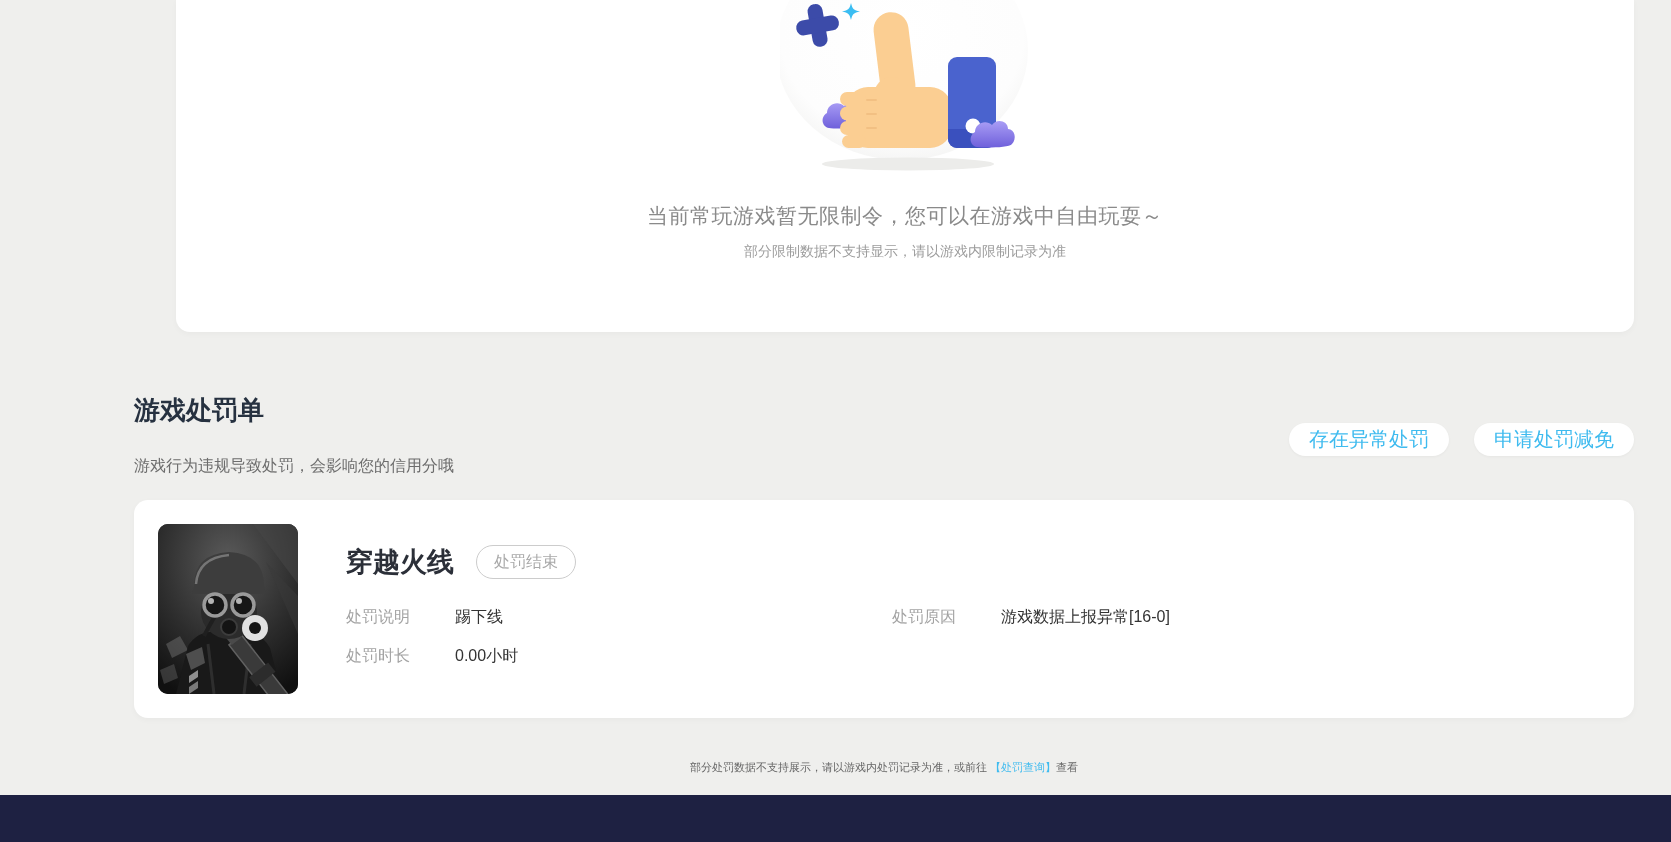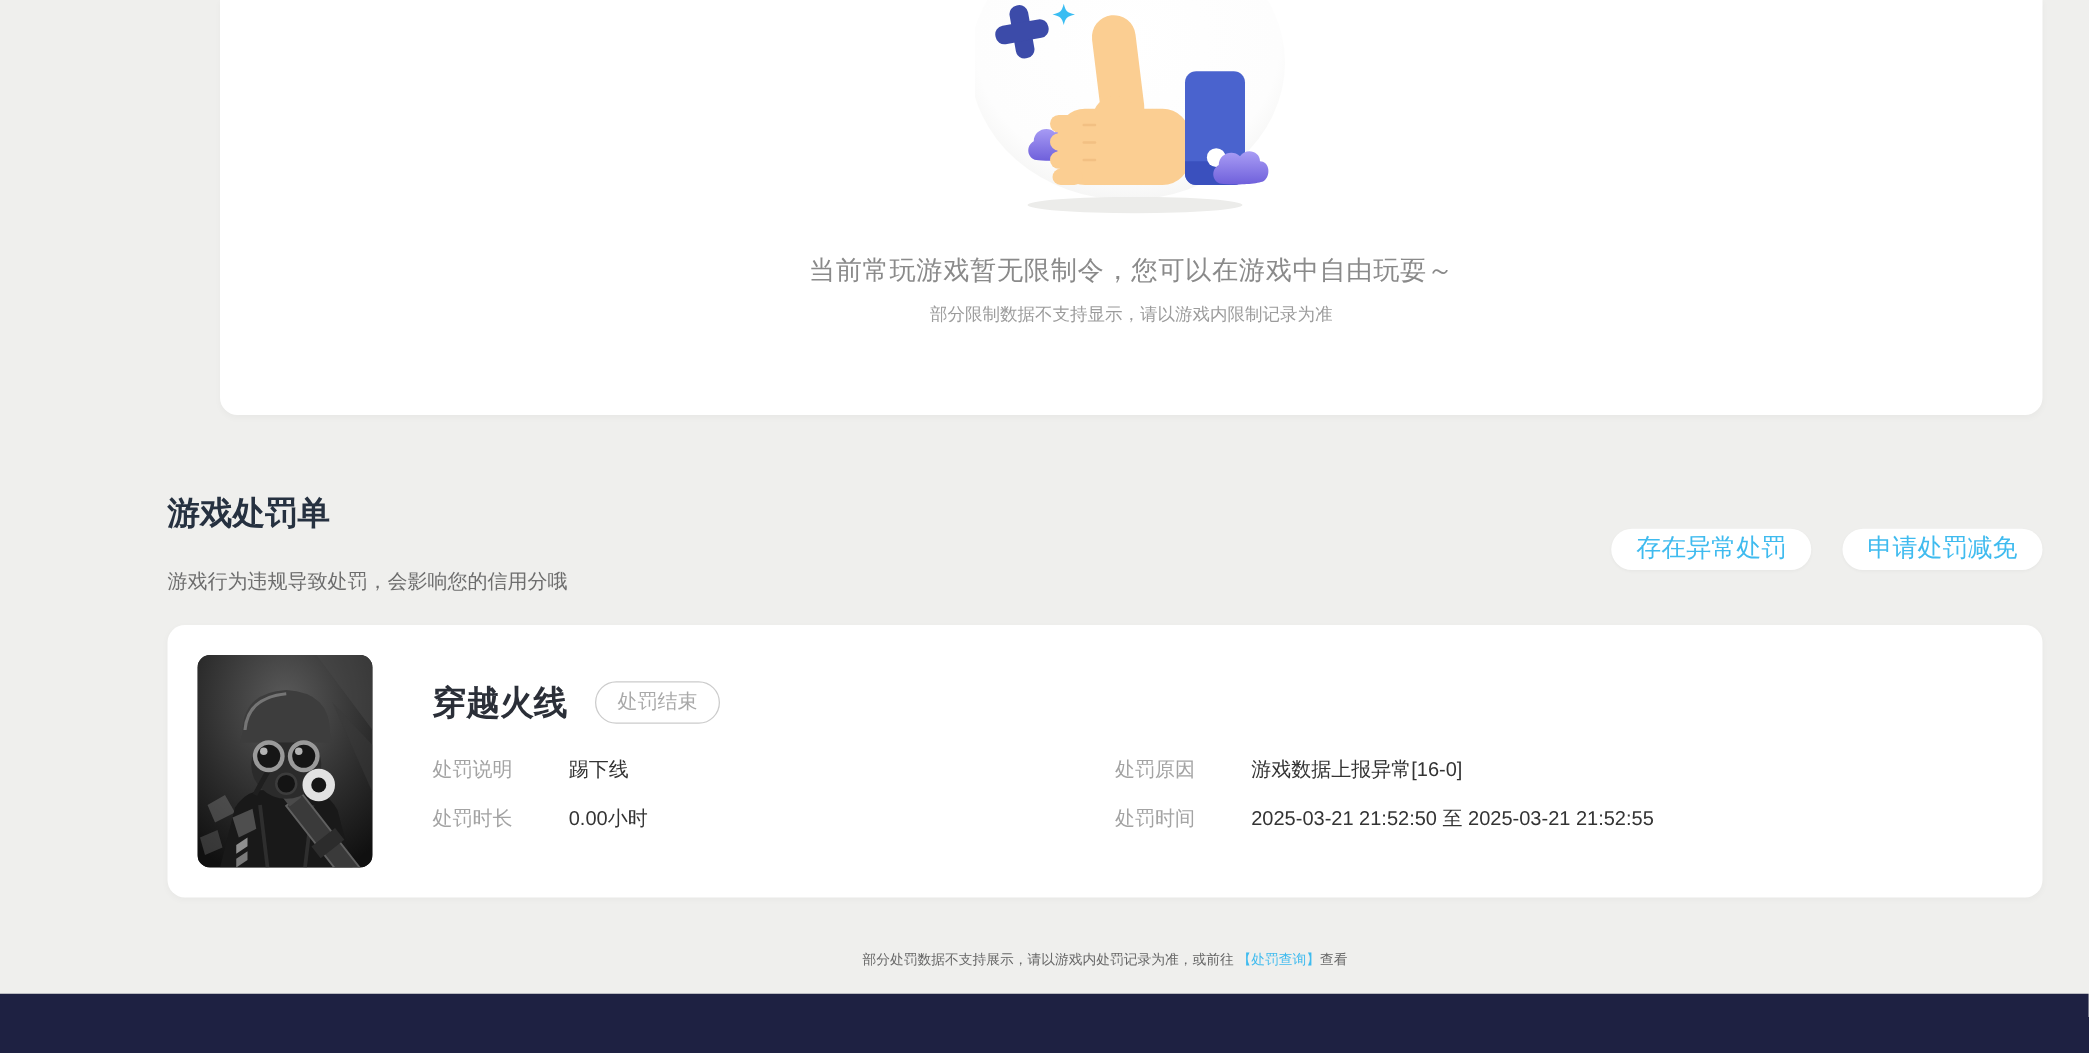--- a/index.html
+++ b/index.html
@@ -176,24 +176,20 @@
           <span class="value">踢下线</span>
         </div>
         <div class="field">
           <span class="label">处罚原因</span>
           <span class="value">游戏数据上报异常[16-0]</span>
         </div>
         <div class="field">
           <span class="label">处罚时长</span>
           <span class="value">0.00小时</span>
         </div>
-        <div class="field">
-          <span class="label">处罚时间</span>
-          <span class="value">2025-03-21 21:52:50 至 2025-03-21 21:52:55</span>
-        </div>
       </div>
     </div>
   </div>
 
   <div class="footer-note">
     <span>部分处罚数据不支持展示，请以游戏内处罚记录为准，或前往 </span><a class="link">【处罚查询】</a><span>查看</span>
   </div>
 
 </div>
 

